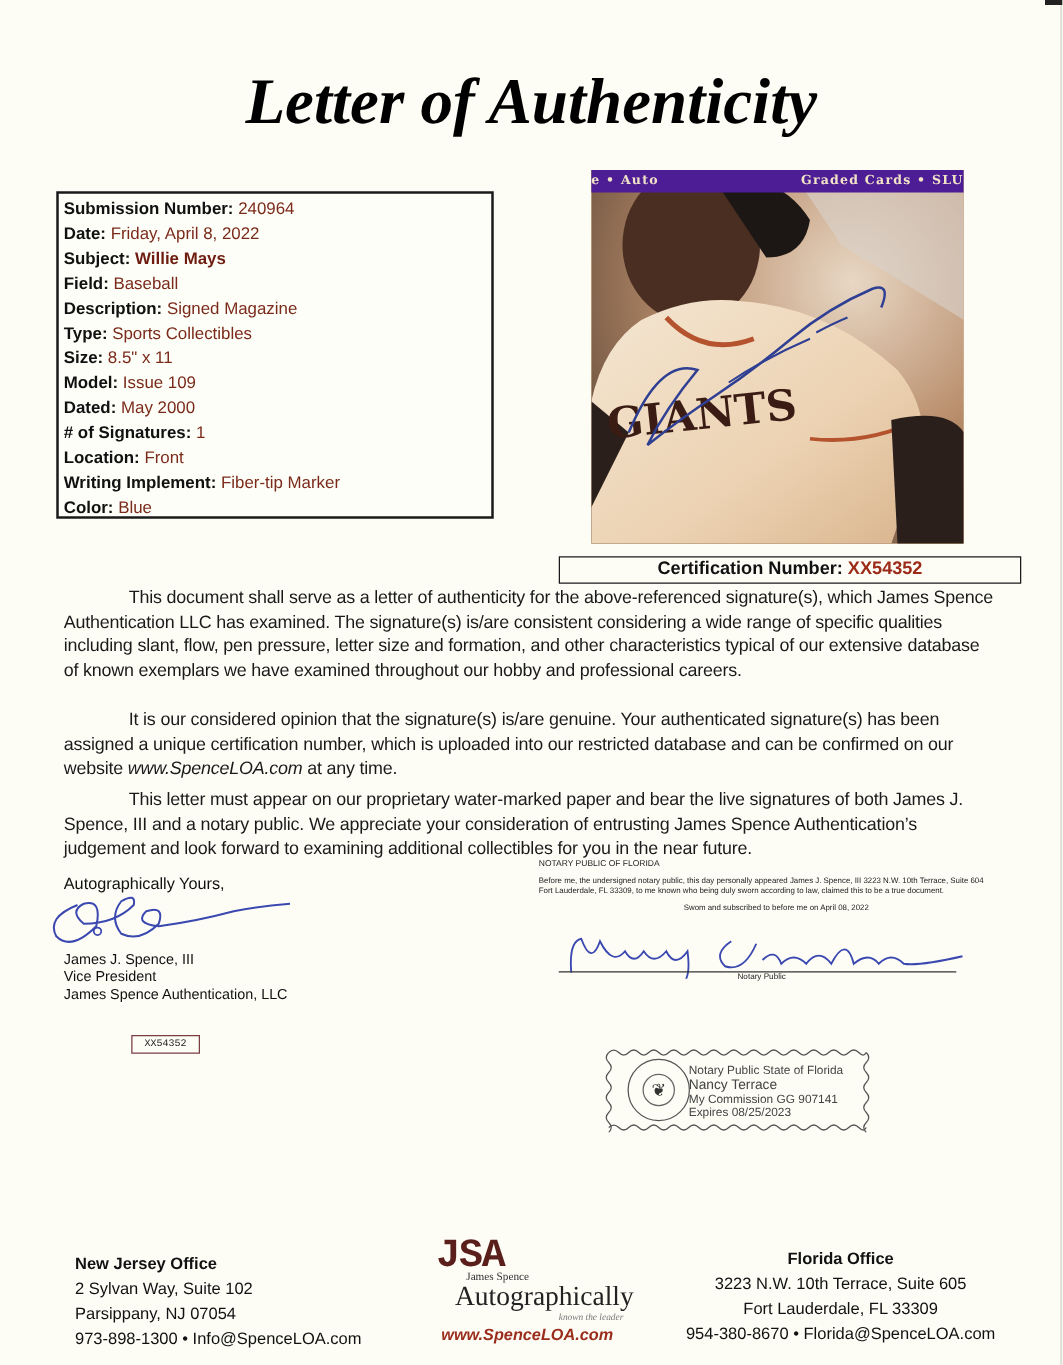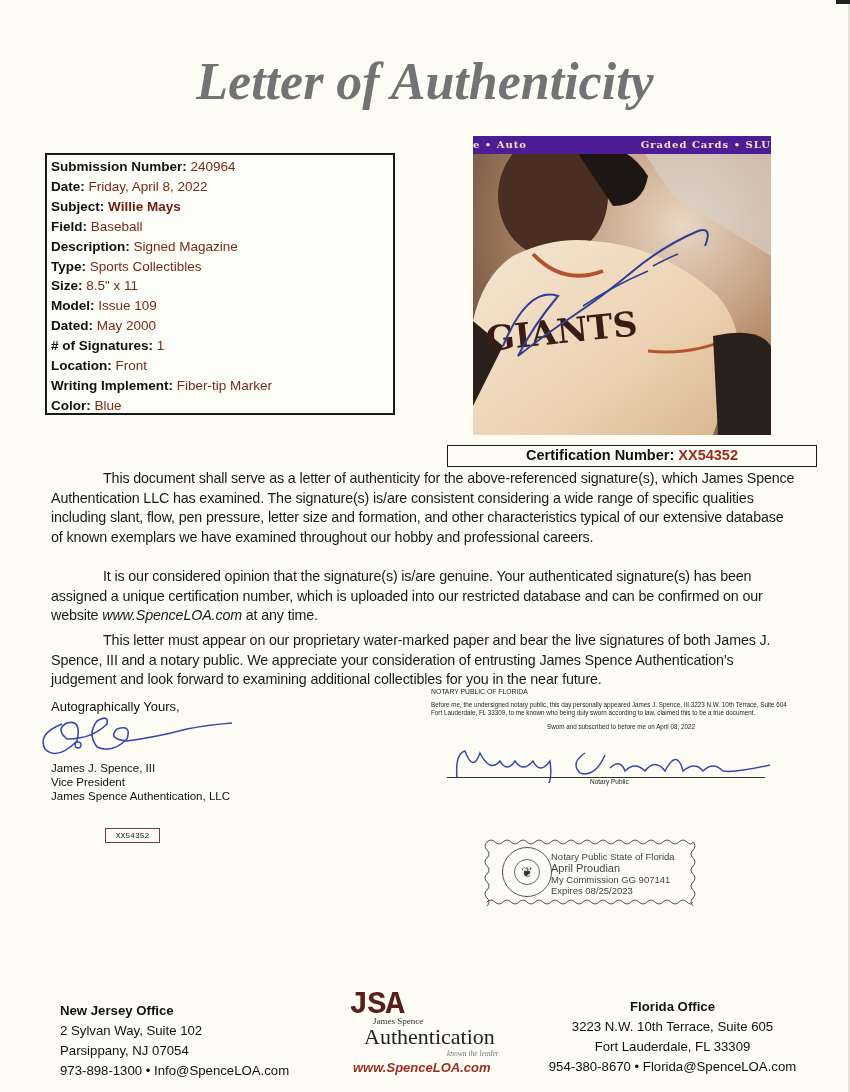--- a/index.html
+++ b/index.html
@@ -1,17 +1,17 @@
 <!DOCTYPE html>
 <html><head>
 <meta charset="utf-8">
 <style>
   html,body{margin:0;padding:0;}
   body{width:850px;height:1092px;background:#fdfdf6;position:relative;overflow:hidden;font-family:"Liberation Sans",sans-serif;color:#111;}
-  .title{position:absolute;left:0;top:52px;width:850px;text-align:center;font-family:"Liberation Serif",serif;font-style:italic;font-weight:bold;font-size:52px;letter-spacing:0px;color:#737373;}
+  .title{position:absolute;left:0;top:52px;width:850px;text-align:center;font-family:"Liberation Serif",serif;font-style:italic;font-weight:bold;font-size:52px;letter-spacing:0px;color:#000000;}
   .info-box{position:absolute;left:45px;top:153px;width:350px;height:262px;border:2px solid #1a1a1a;box-sizing:border-box;padding:2px 0 0 4px;background:#fefef8;}
   .info-row{font-size:13.5px;line-height:19.9px;white-space:nowrap;}
   .info-row .k{font-weight:bold;color:#111;}
   .info-row .v{color:#7a2a1a;}
   .info-row .v.bold{font-weight:bold;color:#6e1d10;}
   .photo{position:absolute;left:473px;top:136px;width:298px;height:299px;overflow:hidden;background:#c9a27d;}
   .photo-banner{position:absolute;left:0;top:0;width:100%;height:18px;background:#4c1d95;color:#f2e3c8;font-family:"DejaVu Serif",serif;font-size:10px;font-weight:bold;line-height:18px;letter-spacing:1px;}
   .cert-box{position:absolute;left:447px;top:445px;width:370px;height:22px;border:1.5px solid #1a1a1a;box-sizing:border-box;text-align:center;font-size:14.5px;font-weight:bold;line-height:19px;}
   .cert-box .v{color:#9c2a18;}
   .para{position:absolute;left:51px;width:745px;font-size:14.3px;line-height:19.6px;color:#1a1a1a;font-family:"Liberation Sans",sans-serif;letter-spacing:-0.15px;}
@@ -140,36 +140,36 @@
   <path d="M4 4 q4 -4 8 0 t8 0 t8 0 t8 0 t8 0 t8 0 t8 0 t8 0 t8 0 t8 0 t8 0 t8 0 t8 0 t8 0 t8 0 t8 0 t8 0 t8 0 t8 0 t8 0 t8 0 t8 0 t8 0 t8 0 t8 0 t6 0" stroke="#555" stroke-width="1" fill="none"></path>
   <path d="M4 64 q4 -4 8 0 t8 0 t8 0 t8 0 t8 0 t8 0 t8 0 t8 0 t8 0 t8 0 t8 0 t8 0 t8 0 t8 0 t8 0 t8 0 t8 0 t8 0 t8 0 t8 0 t8 0 t8 0 t8 0 t8 0 t8 0 t6 0" stroke="#555" stroke-width="1" fill="none"></path>
   <path d="M4 4 q-4 4 0 8 t0 8 t0 8 t0 8 t0 8 t0 8 t0 8 t0 8" stroke="#555" stroke-width="1" fill="none"></path>
   <path d="M210 4 q4 4 0 8 t0 8 t0 8 t0 8 t0 8 t0 8 t0 8 t0 8" stroke="#555" stroke-width="1" fill="none"></path>
 </svg>
 <div class="seal">
   <div class="seal-inner">❦</div>
 </div>
 <div class="stamp-text">
   <div>Notary Public State of Florida</div>
-  <div class="name">April Proudian</div>
+  <div class="name">Nancy Terrace</div>
   <div>My Commission GG 907141</div>
   <div>Expires 08/25/2023</div>
 </div>
 
 <div class="footer-nj">
   <div class="h">New Jersey Office</div>
   <div>2 Sylvan Way, Suite 102</div>
   <div>Parsippany, NJ 07054</div>
   <div>973-898-1300 • Info@SpenceLOA.com</div>
 </div>
 
 <div class="logo">
   <div class="jsa">JSA</div>
   <div class="js">James Spence</div>
-  <div class="auth">Authentication</div>
+  <div class="auth">Autographically</div>
   <div class="follow">known the leader</div>
   <div class="url">www.SpenceLOA.com</div>
 </div>
 
 <div class="footer-fl">
   <div class="h">Florida Office</div>
   <div>3223 N.W. 10th Terrace, Suite 605</div>
   <div>Fort Lauderdale, FL 33309</div>
   <div>954-380-8670 • Florida@SpenceLOA.com</div>
 </div>

